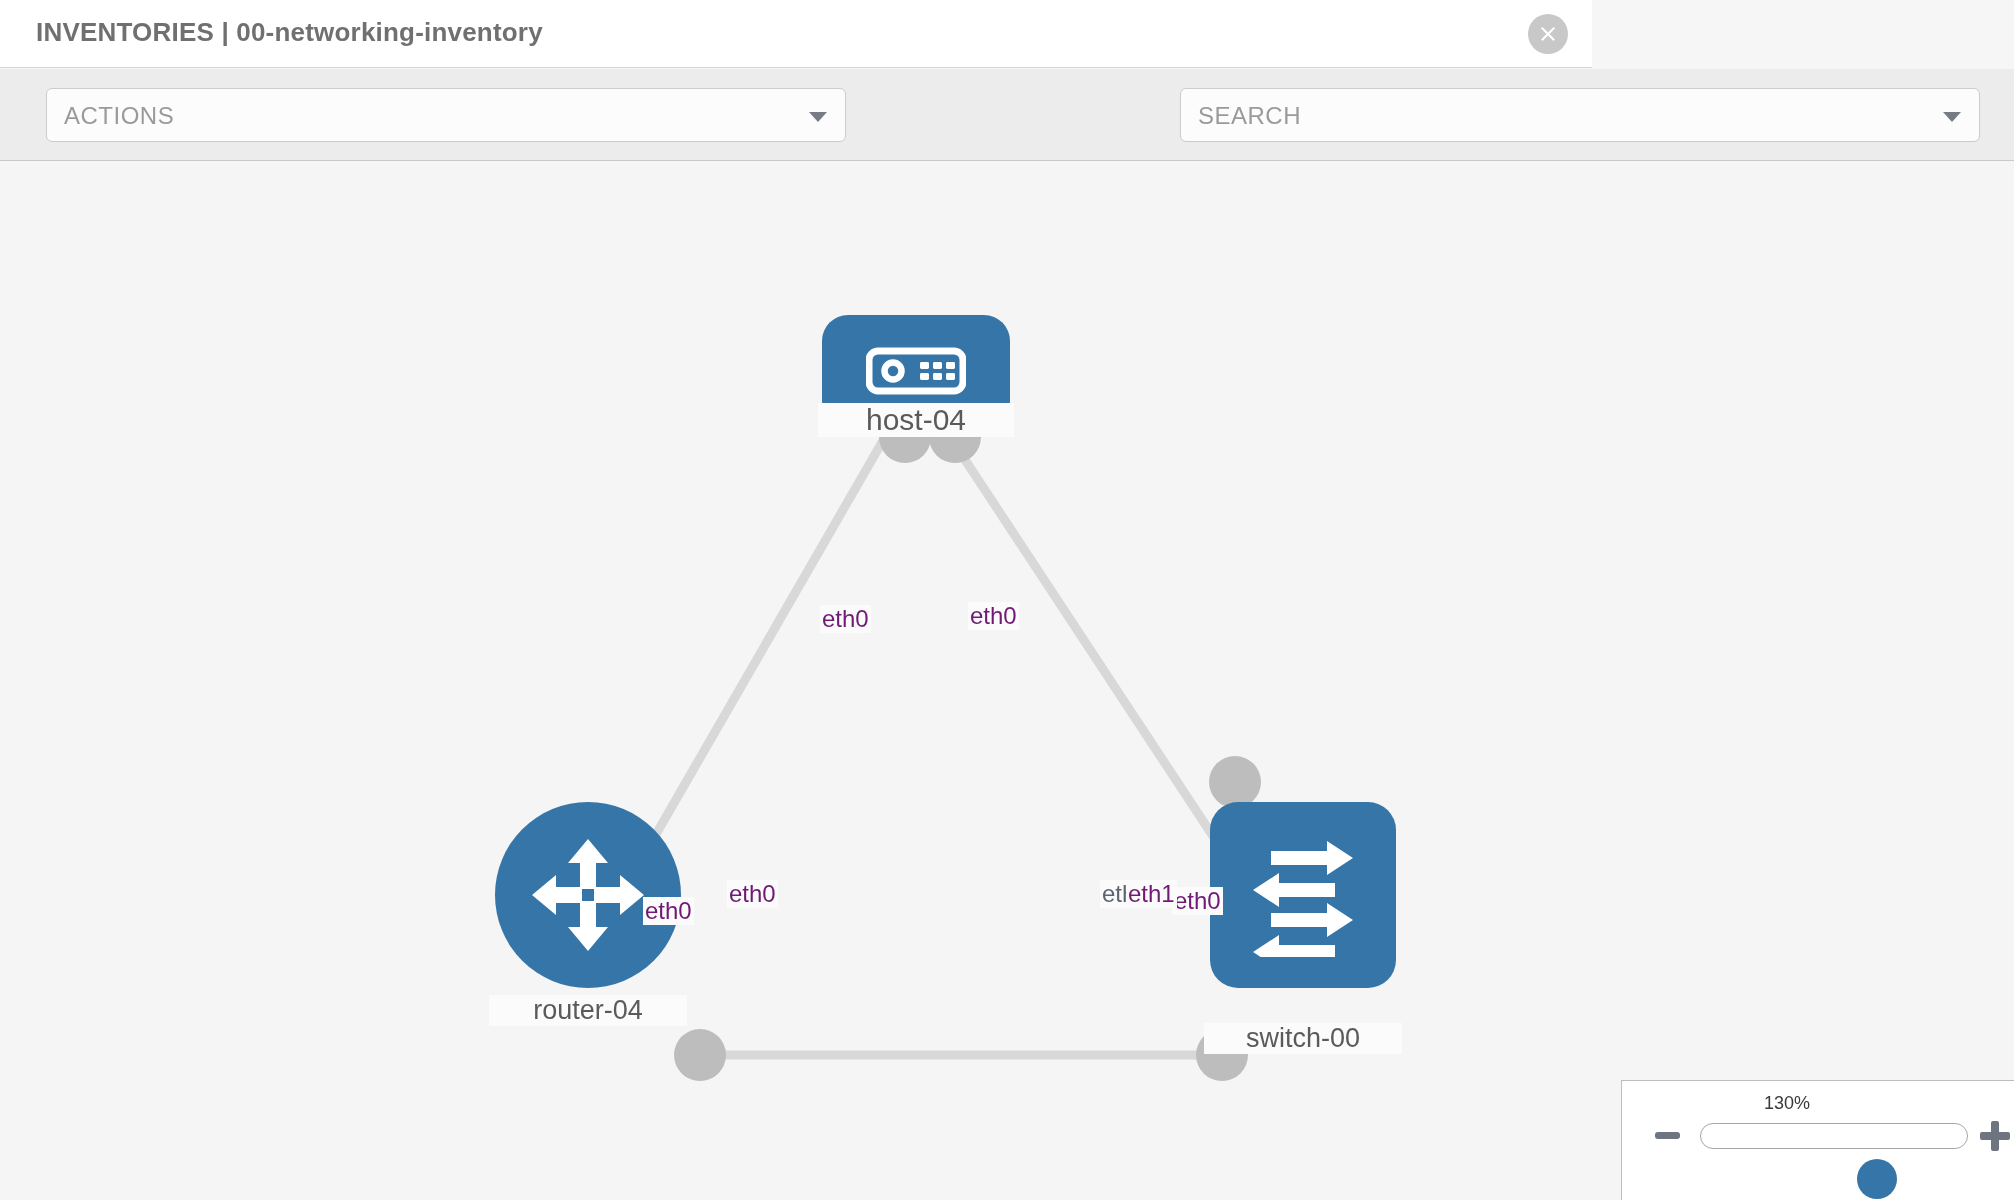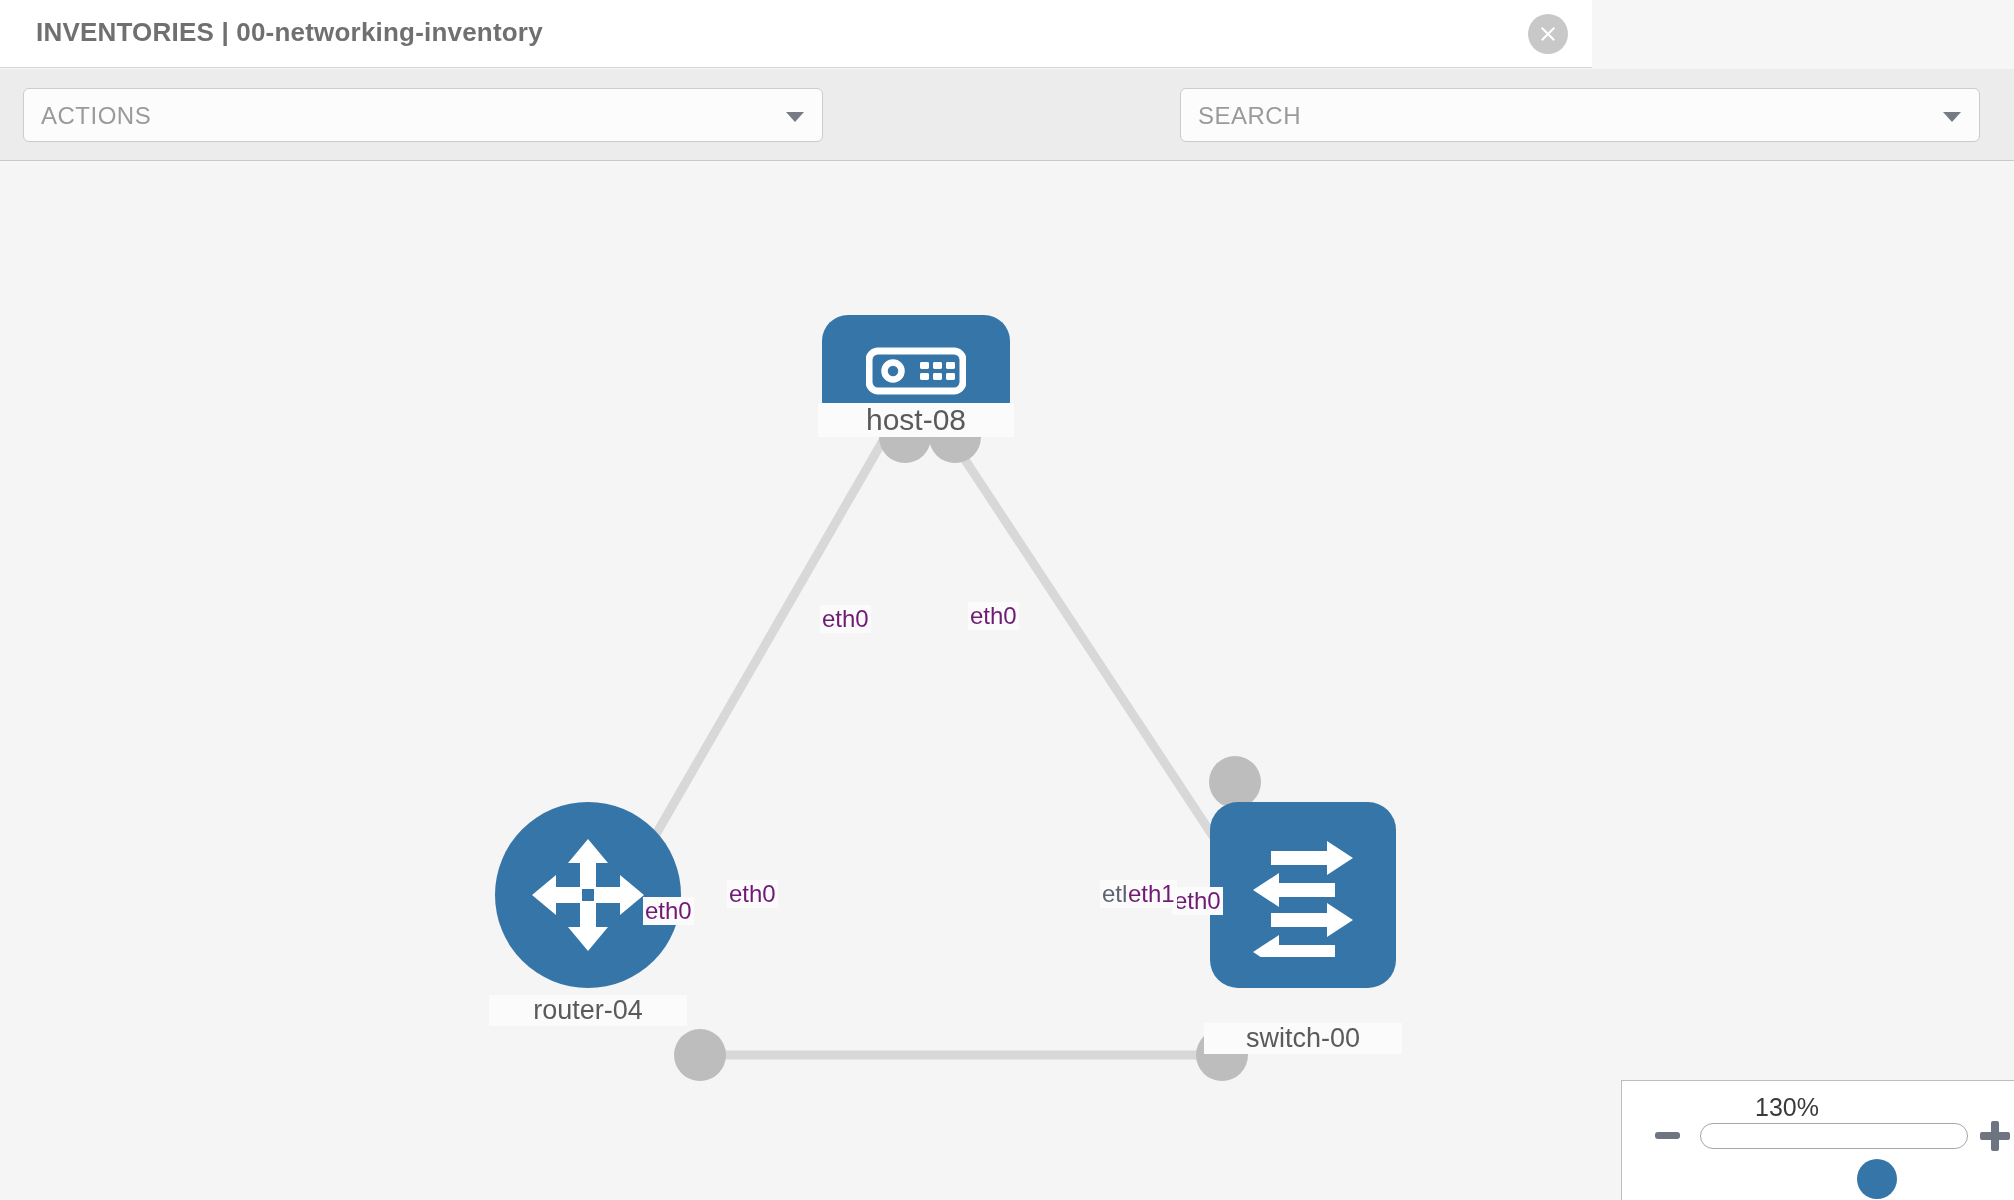--- a/index.html
+++ b/index.html
@@ -29,21 +29,21 @@
   }
   .close-btn svg { position: absolute; left: 9px; top: 9px; }
 
   
   .toolbar {
     position: absolute; left: 0; top: 69px; width: 2014px; height: 92px;
     background: #ececec;
     border-bottom: 1px solid #c9c9c9;
   }
   .actions-select {
-    position: absolute; left: 23px; top: 19px;
+    position: absolute; left: 46px; top: 19px;
     width: 800px; height: 54px;
     background: #fcfcfc;
     border: 1px solid #cccccc; border-radius: 6px;
     cursor: pointer;
   }
   .actions-label {
     position: absolute; left: 17px; top: 13px;
     font-size: 24px; color: #9a9a9a; letter-spacing: 0.5px;
   }
   .caret {
@@ -123,21 +123,21 @@
   
   .zoom-panel {
     position: absolute; left: 1621px; top: 1080px;
     width: 393px; height: 120px;
     background: #ffffff;
     border-top: 1px solid #bdbdbd;
     border-left: 1px solid #bdbdbd;
   }
   .zoom-value {
     position: absolute; left: 0; top: 12px; width: 330px;
-    text-align: center; font-size: 25px; color: #3a3a3a;
+    text-align: center; font-size: 18px; color: #3a3a3a;
   }
   .zoom-minus {
     position: absolute; left: 33px; top: 51px;
     width: 25px; height: 7px; border-radius: 3px; background: #6e7480;
     cursor: pointer;
   }
   .zoom-slider-track {
     position: absolute; left: 78px; top: 42px;
     width: 268px; height: 26px;
     background: #ffffff; border: 1px solid #a6a6a6; border-radius: 13px;
@@ -234,21 +234,21 @@
           <g fill="#ffffff">
             <rect x="54" y="17" width="9" height="7" rx="1.4"></rect>
             <rect x="67" y="17" width="9" height="7" rx="1.4"></rect>
             <rect x="80" y="17" width="9" height="7" rx="1.4"></rect>
             <rect x="54" y="28" width="9" height="7" rx="1.4"></rect>
             <rect x="67" y="28" width="9" height="7" rx="1.4"></rect>
             <rect x="80" y="28" width="9" height="7" rx="1.4"></rect>
           </g>
         </svg>
       </div>
-      <div class="node-label">host-08</div>
+      <div class="node-label">host-04</div>
     </div>
 
     <div class="node" id="node-router">
       <div class="node-shape">
         <svg width="124" height="124" viewBox="0 0 124 124" aria-hidden="true">
           <g fill="#ffffff">
 
             <path d="M62 6 L82 30 L70 30 L70 56 L54 56 L54 30 L42 30 Z"></path>
 
             <path d="M62 118 L42 94 L54 94 L54 68 L70 68 L70 94 L82 94 Z"></path>

